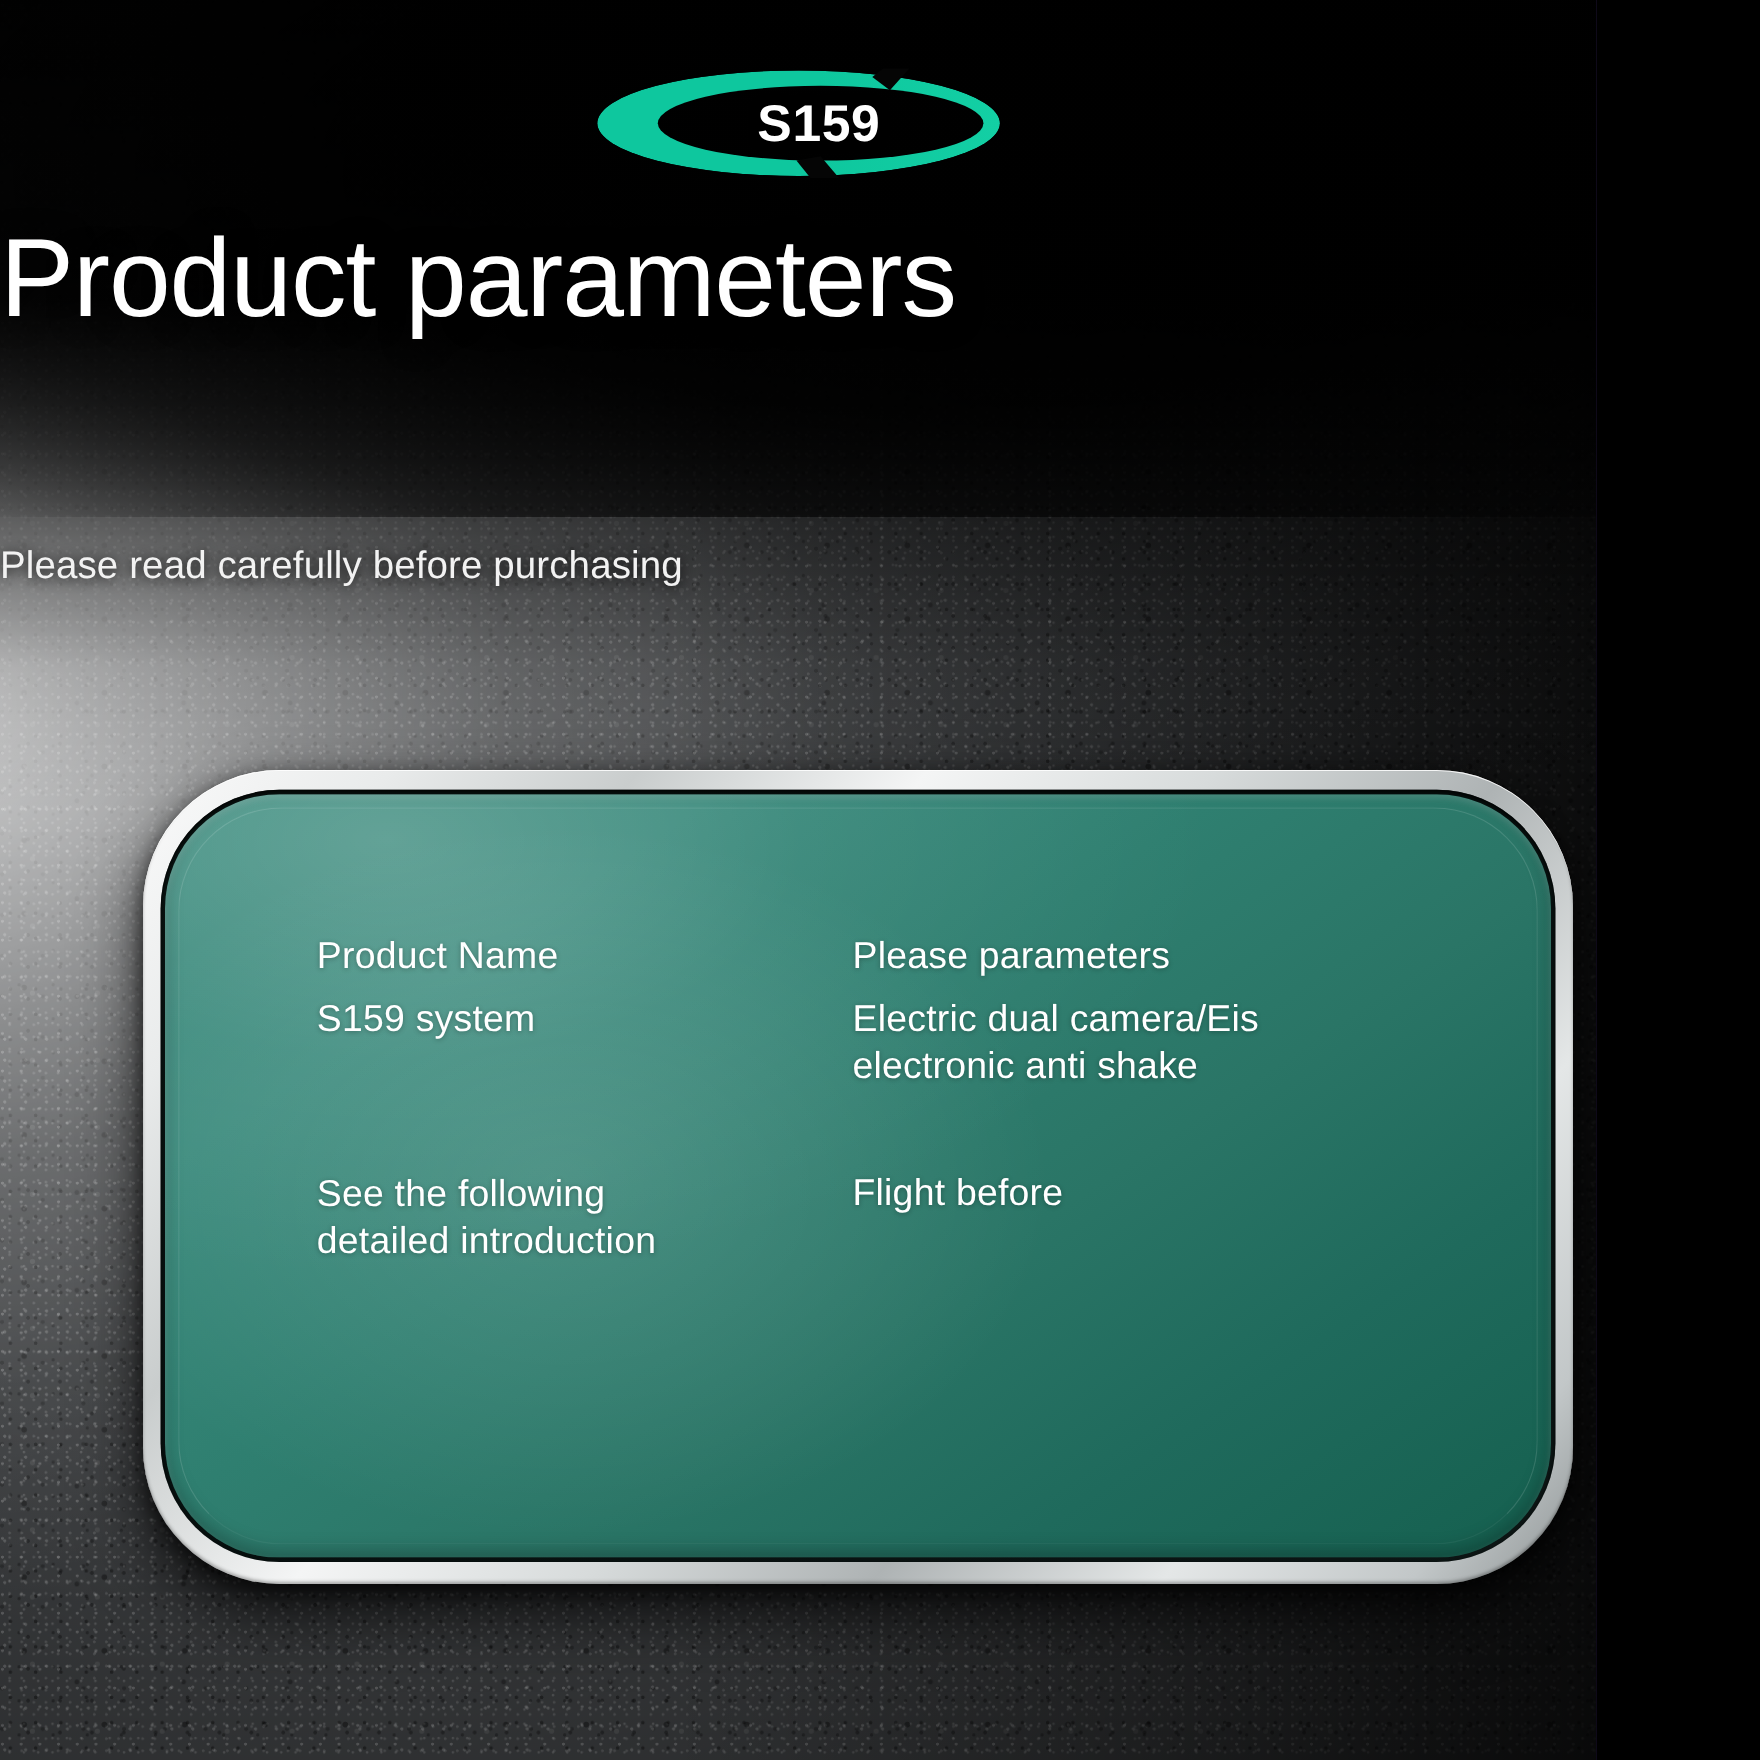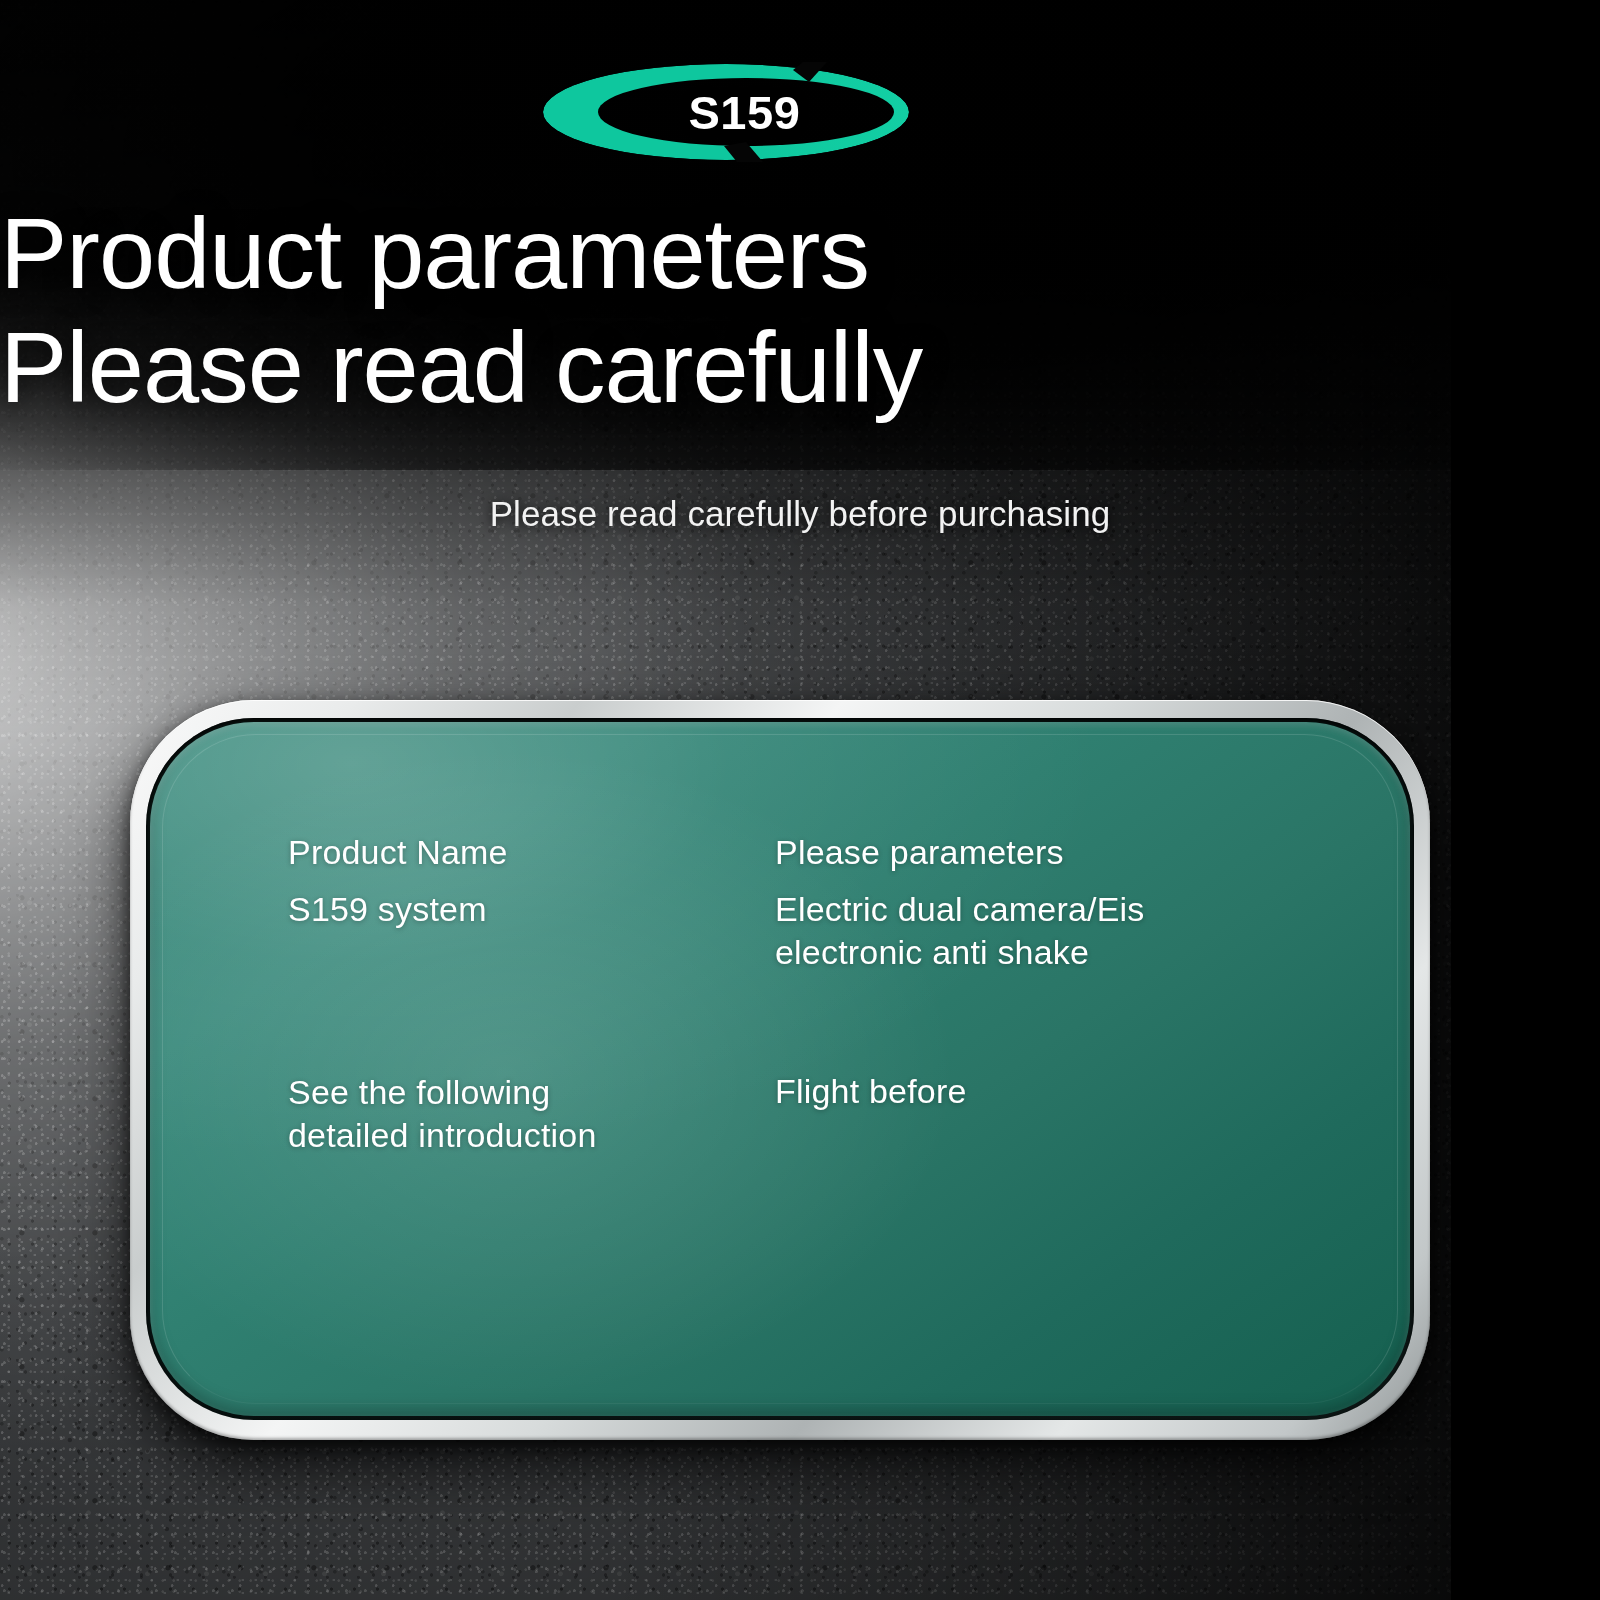--- a/index.html
+++ b/index.html
@@ -105,21 +105,21 @@
     position:absolute; left:0; top:196px; width:1600px;
     text-align:left; color:#fff;
     font-size:101px; line-height:1.13; font-weight:400;
     letter-spacing:-1px;
     text-shadow:0 2px 26px rgba(0,0,0,.85);
   }
   #headline .ln { display:block; white-space:nowrap; }
 
   #subtitle {
     position:absolute; left:0; top:494px; width:1600px;
-    text-align:center; color:#f2f2f2;
+    color:#f2f2f2;
     font-size:35px; font-weight:400; letter-spacing:.1px;
     text-shadow:0 1px 12px rgba(0,0,0,.9);
   }
 
   
   #card {
     position:absolute; left:130px; top:700px;
     width:1300px; height:740px;
     border-radius:124px;
     
@@ -169,26 +169,26 @@
   
   .card-sheen {
     position:absolute; left:-8%; top:-12%; width:86%; height:125%;
     background:radial-gradient(58% 52% at 42% 50%,
                rgba(255,255,255,.13) 0%, rgba(255,255,255,.05) 45%, rgba(255,255,255,0) 72%);
     pointer-events:none;
   }
 
   
   #spec-grid {
-    position:absolute; left:158px; top:132px;
+    position:absolute; left:158px; top:149px;
     width:1000px;
     display:grid;
     grid-template-columns:487px 487px;
     grid-template-rows:auto auto;
-    row-gap:96px;
+    row-gap:72px;
     color:#ffffff;
   }
   .spec-cell { }
   .spec-label {
     font-size:34px; line-height:1.2; font-weight:400;
     color:#ffffff; letter-spacing:.2px;
     text-shadow:0 1px 5px rgba(0,0,0,.30);
     margin-bottom:15px;
     white-space:pre-line;
   }
@@ -237,21 +237,20 @@
       <ellipse cx="185" cy="50" rx="183" ry="48" fill="url(#ringGrad)" mask="url(#taperMask)"></ellipse>
 
       <path d="M252 8 L262 0 L286 0 L268 20 Z" fill="#050505"></path>
       <path d="M183 84 L196 100 L222 100 L205 80 Z" fill="#050505"></path>
     </svg>
     <div class="logo-word">S159</div>
   </div>
 
   <h1 id="headline">
     <span class="ln">Product parameters</span>
-    <span class="ln">Please read carefully</span>
   </h1>
 
   <p id="subtitle">Please read carefully before purchasing</p>
 
   <section id="card">
     <div class="card-seam"></div>
     <div class="card-face">
       <div class="card-sheen"></div>
       <div class="card-inner-line"></div>
     </div>

